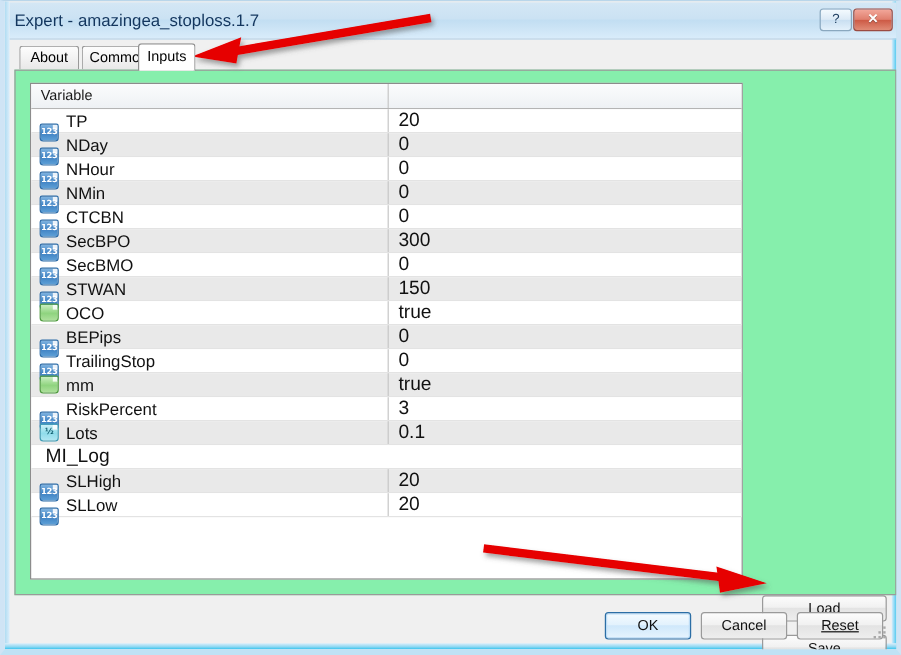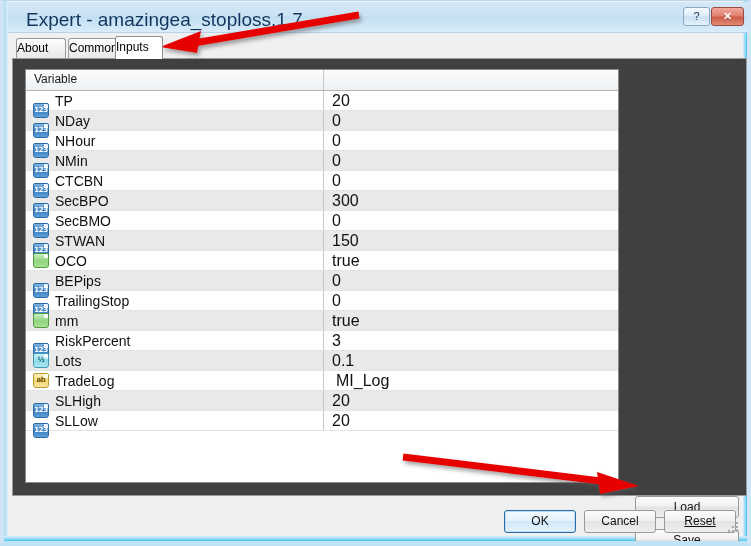--- a/index.html
+++ b/index.html
@@ -36,22 +36,22 @@
   
   #titlebar {
     position: absolute;
     left: 4px; top: 1px;
     width: 743px; height: 30px;
     background: linear-gradient(to bottom, #d4e7f5 0%, #cbe2f3 45%, #c2def2 50%, #d9ecfa 100%);
     border-bottom: 1px solid #b6d3e8;
   }
   #title-text {
     position: absolute;
-    left: 18px; top: 7px;
-    font-size: 19px;
+    left: 4px; top: 7px;
+    font-size: 14px;
     color: #13365e;
     white-space: nowrap;
   }
   .caption-btn {
     position: absolute;
     top: 5px;
     width: 27px; height: 19px;
     box-sizing: border-box;
     border: 1px solid #8aa8bf;
     border-radius: 3px;
@@ -84,41 +84,41 @@
   .tab {
     position: absolute;
     top: 0;
     height: 20px;
     box-sizing: border-box;
     border: 1px solid #9a9a9a;
     border-bottom: none;
     border-radius: 3px 3px 0 0;
     font-size: 12px;
     line-height: 18px;
-    text-align: left;
+    text-align: center;
     color: #000;
     background: linear-gradient(to bottom, #fdfdfd, #e8e8e8);
     cursor: pointer;
   }
   .tab.active {
     top: -2px;
     height: 23px;
     line-height: 20px;
     background: #ffffff;
     border-color: #8e8e8e;
     z-index: 3;
   }
 
   
   #tabpage {
     position: absolute;
     left: 8px; top: 57px;
     width: 735px; height: 438px;
     box-sizing: border-box;
-    background: #404040;
+    background: #86efac;
     border: 1px solid #9a9a9a;
   }
 
   
   #grid {
     position: absolute;
     left: 12px; top: 10px;
     width: 594px; height: 414px;
     box-sizing: border-box;
     border: 1px solid #8c8c8c;
@@ -375,24 +375,20 @@
             <div class="cell-val">3</div>
           </div>
           <div class="grow even">
             <div class="cell-var">
               <span class="ticon dbl"><span class="glyph">½</span></span>
               <span class="varname">Lots</span>
             </div>
             <div class="cell-val">0.1</div>
           </div>
           <div class="grow odd">
-            <div class="cell-var">
-              <span class="ticon str"><span class="glyph">ab</span></span>
-              <span class="varname">TradeLog</span>
-            </div>
             <div class="cell-val editable">MI_Log</div>
           </div>
           <div class="grow even">
             <div class="cell-var">
               <span class="ticon int"><span class="glyph">123</span></span>
               <span class="varname">SLHigh</span>
             </div>
             <div class="cell-val">20</div>
           </div>
           <div class="grow odd">

